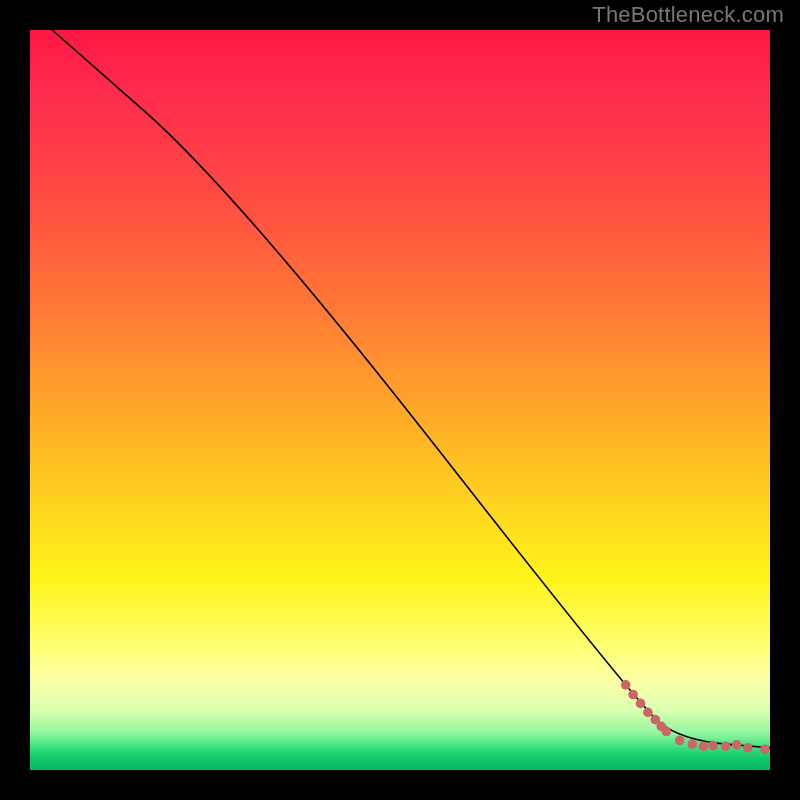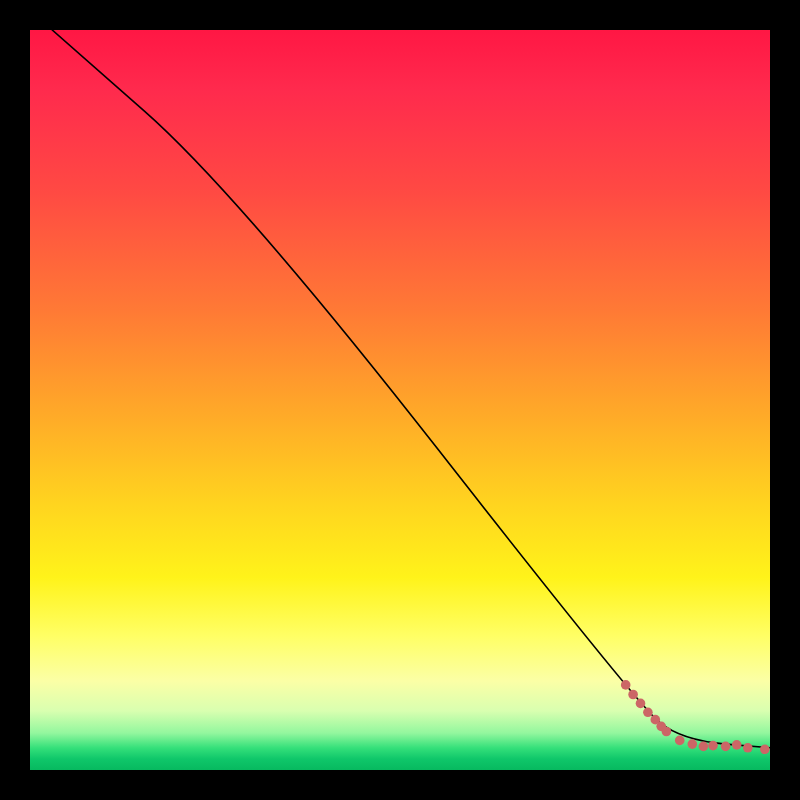--- a/index.html
+++ b/index.html
@@ -61,20 +61,21 @@
     position: absolute;
     inset: 0;
     width: 100%;
     height: 100%;
   }
 </style>
 </head>
 <body>
 
 <div class="frame">
+  <div class="watermark">TheBottleneck.com</div>
 
   <div class="plot-area">
     <div class="gradient-bg"></div>
     <svg class="curve-layer" viewBox="0 0 100 100" preserveAspectRatio="none">
       <g>
         <path fill="none" stroke="#000000" stroke-width="0.22" stroke-linecap="round" stroke-linejoin="round" id="curve-path" d="M 3 0 Q 3 0 15.500000000000002 11 Q 28.000000000000004 22 55 56.5 Q 82 91 85 93.5 Q 88 96 94 96.5 L 100 97"></path>
       </g>
       <g id="markers-group">
           <circle cx="80.500" cy="88.500" r="0.65" fill="#cc6666"></circle>
           <circle cx="81.500" cy="89.800" r="0.65" fill="#cc6666"></circle>

